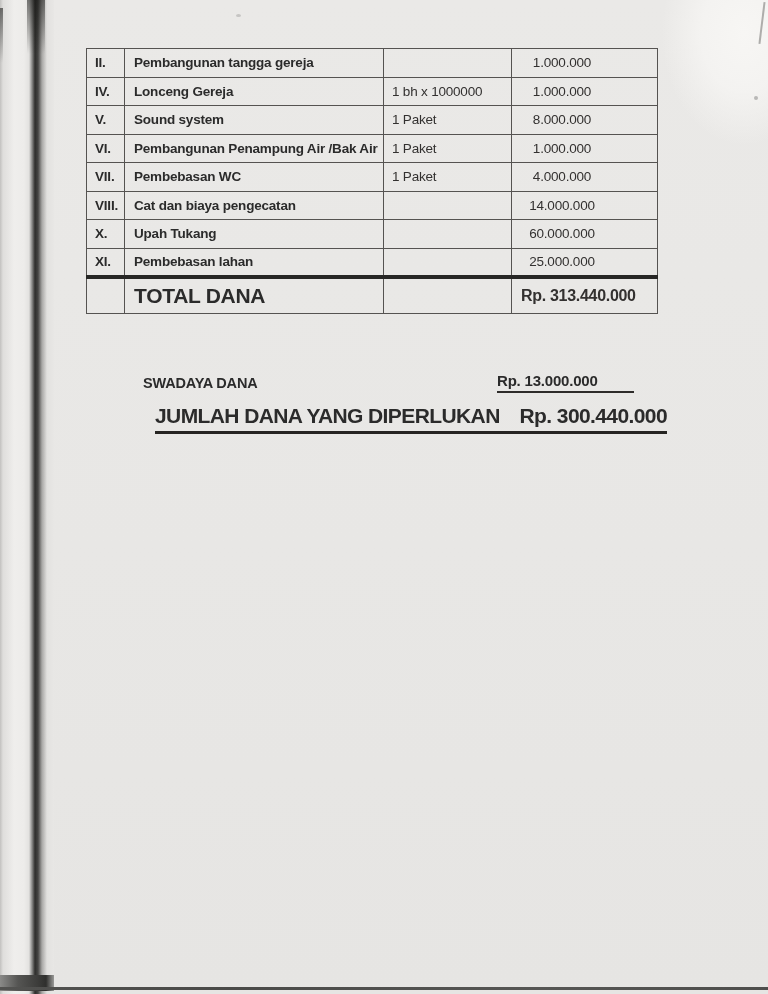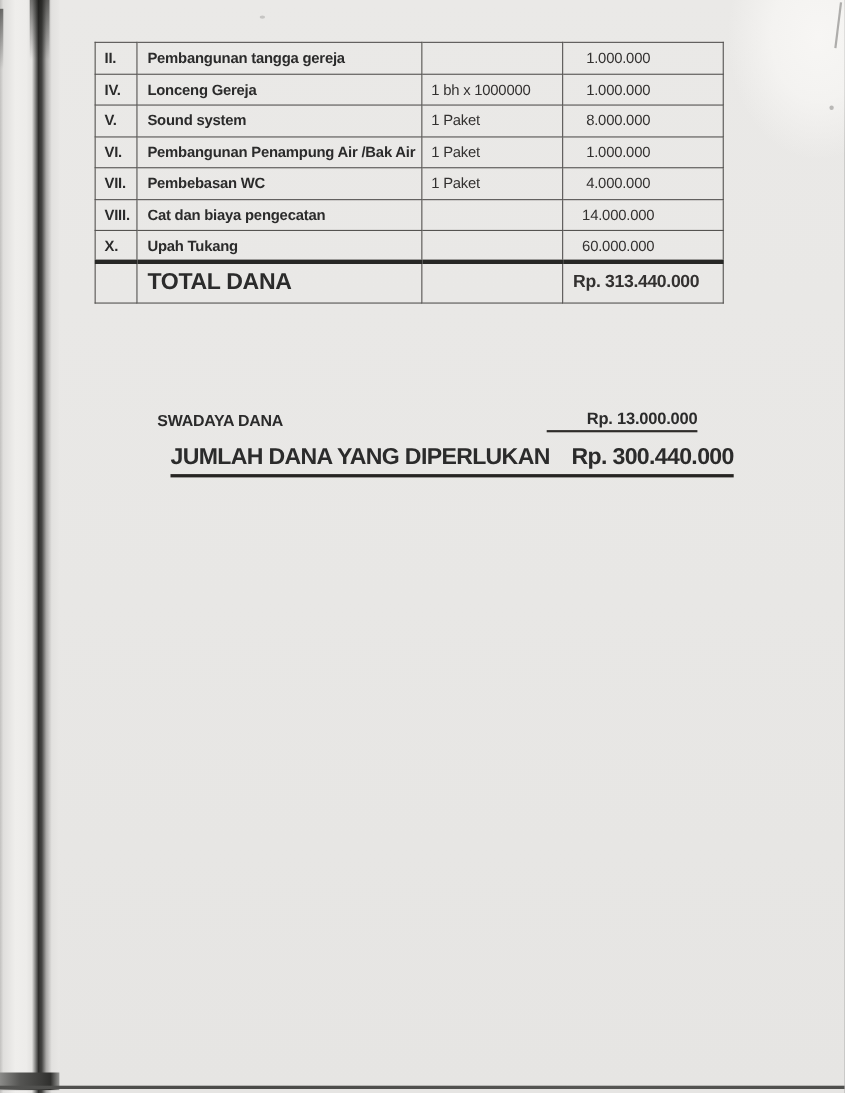--- a/index.html
+++ b/index.html
@@ -48,21 +48,21 @@
   }
   .scan-curl-edge {
     position: absolute; right: 5px; top: 2px; width: 2px; height: 42px;
     background: #aeadab; transform: rotate(7deg);
   }
   .speck-a { position: absolute; left: 236px; top: 14px; width: 5px; height: 3px; background: #c6c5c3; border-radius: 50%; }
   .speck-b { position: absolute; left: 754px; top: 96px; width: 4px; height: 4px; background: #b9b8b6; border-radius: 50%; }
 
   
   table.budget {
-    position: absolute; left: 86px; top: 38px;
+    position: absolute; left: 86px; top: 48px;
     width: 571px;
     border-collapse: collapse;
     table-layout: fixed;
     font-size: 13.5px;
     letter-spacing: -0.2px;
     border-radius: 32px;
   }
   table.budget td {
     border: 1px solid #555351;
     vertical-align: middle;
@@ -85,21 +85,21 @@
     padding-left: 9px; padding-right: 0; letter-spacing: -0.3px;
   }
 
   
   .swadaya-label {
     position: absolute; left: 143px; top: 375px;
     font-size: 14.5px; font-weight: bold; letter-spacing: -0.2px;
   }
   .swadaya-amount {
     position: absolute; left: 497px; top: 372px; width: 137px;
-    text-align: right; font-size: 15px; font-weight: bold;
+    text-align: left; font-size: 15px; font-weight: bold;
     border-bottom: 2.5px solid #2e2c2a; padding-bottom: 2px;
     letter-spacing: -0.2px;
   }
   .grand-total {
     position: absolute; left: 155px; top: 404px; width: 512px;
     display: flex; justify-content: space-between; align-items: flex-start;
     border-bottom: 3px solid #262422; padding-bottom: 3px;
   }
   .grand-total-label, .grand-total-amount {
     font-size: 21px; font-weight: bold; letter-spacing: -0.6px; white-space: nowrap;
@@ -157,20 +157,26 @@
           <td class="col-item">Cat dan biaya pengecatan</td>
           <td class="col-qty"></td>
           <td class="col-amount">14.000.000</td>
         </tr>
         <tr class="data-row">
           <td class="col-no">X.</td>
           <td class="col-item">Upah Tukang</td>
           <td class="col-qty"></td>
           <td class="col-amount">60.000.000</td>
         </tr>
+        <tr class="data-row">
+          <td class="col-no">XI.</td>
+          <td class="col-item">Pembebasan lahan</td>
+          <td class="col-qty"></td>
+          <td class="col-amount">25.000.000</td>
+        </tr>
       </tbody>
     <tbody>
       <tr class="total-row">
         <td class="col-no"></td>
         <td class="col-item total-label">TOTAL DANA</td>
         <td class="col-qty"></td>
         <td class="col-amount total-amount">Rp. 313.440.000</td>
       </tr>
     </tbody>
   </table>

